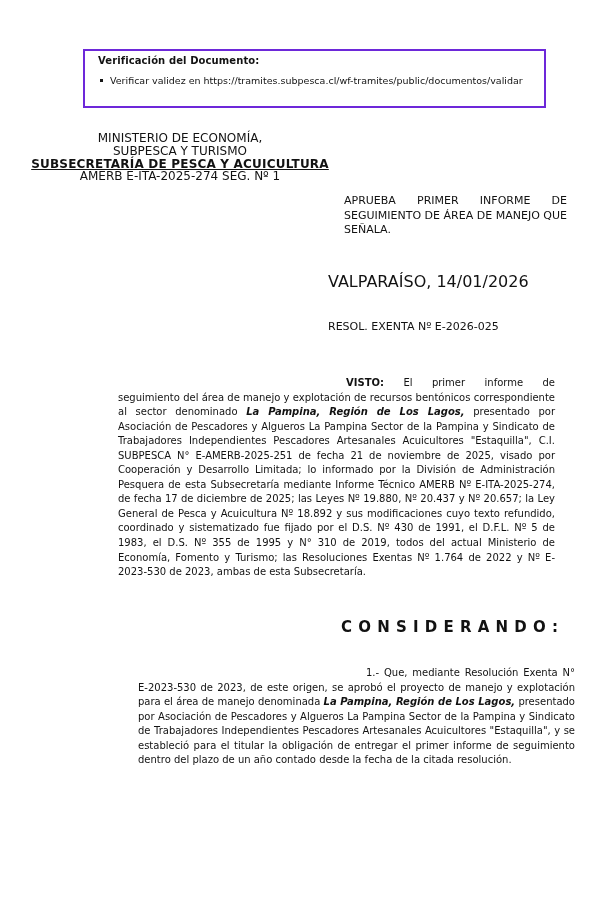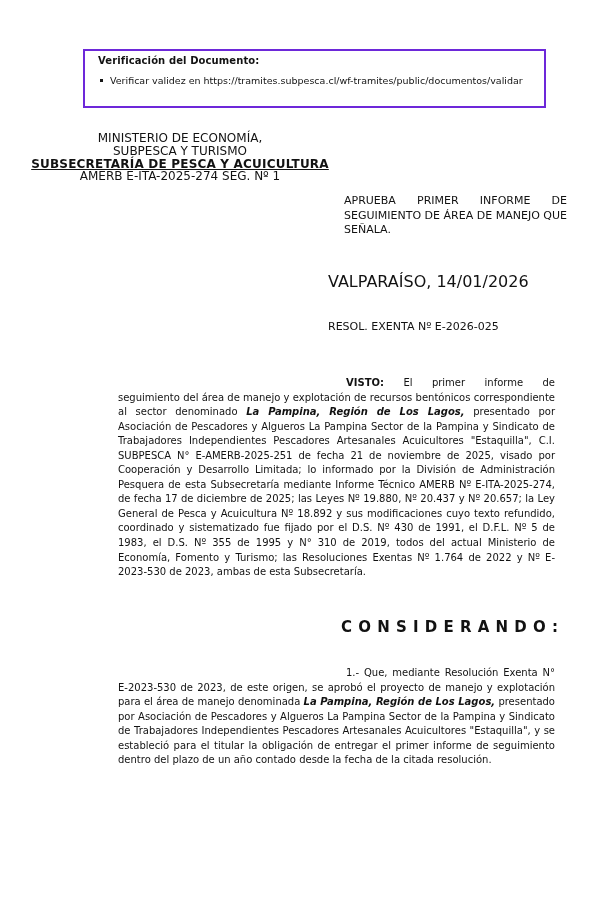--- a/index.html
+++ b/index.html
@@ -114,21 +114,21 @@
   .considerando-heading {
     position: absolute;
     left: 328px;
     top: 618px;
     font-size: 15px;
     font-weight: bold;
     letter-spacing: 0.5px;
     white-space: nowrap;
     margin-left: 13px;
   }
-  .cons-par-1 { top: 666px; }
+  .cons-par-1 { top: 666px; margin-left: 20px; }
 
   .b { font-weight: bold; }
   .bi { font-weight: bold; font-style: italic; }
 
   
   .page-number {
     position: absolute;
     right: 54px;
     top: 932px;
     font-size: 8.5px;

